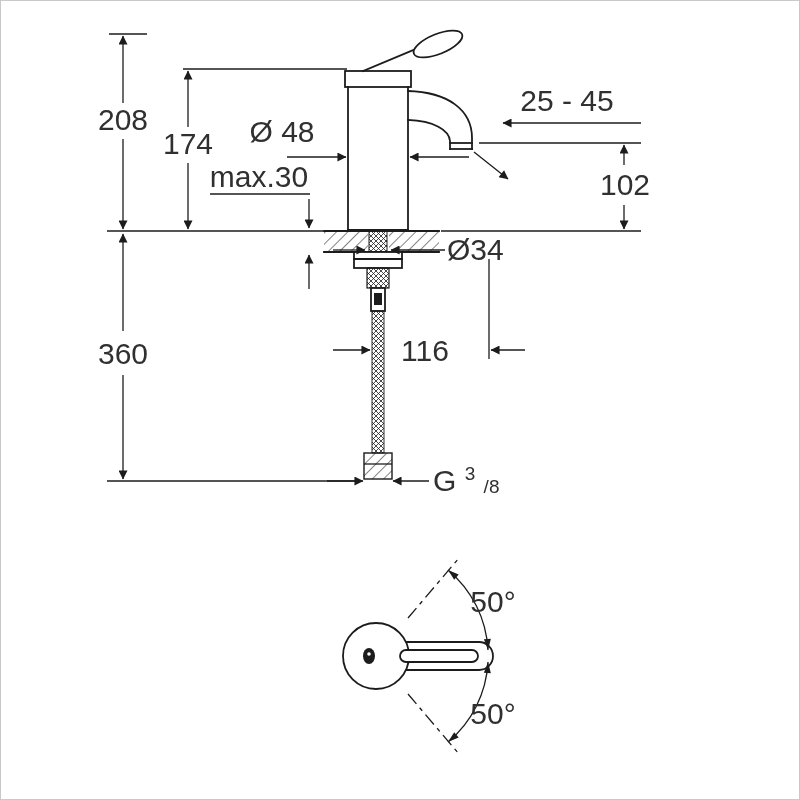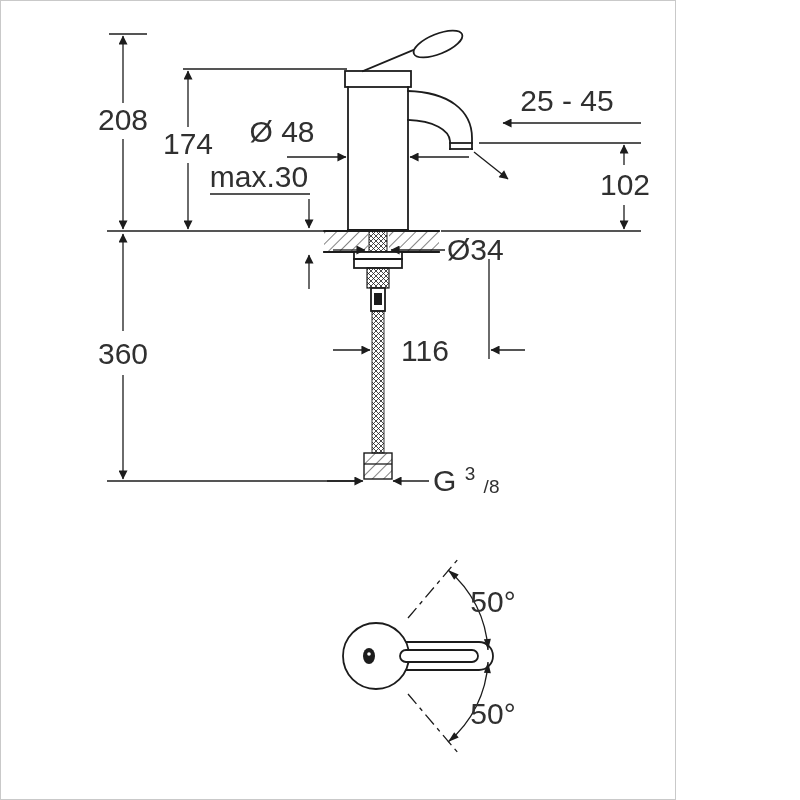--- a/index.html
+++ b/index.html
@@ -1,17 +1,17 @@
 <!DOCTYPE html>
 <html><head>
 <meta charset="utf-8">
 <style>
   html,body{margin:0;padding:0;background:#ffffff;}
   .canvas{
-    width:676px;height:800px;position:relative;background:#ffffff;
+    width:800px;height:800px;position:relative;background:#ffffff;
     border:1px solid #c9c9c9;box-sizing:border-box;overflow:hidden;
     font-family:"Liberation Sans", sans-serif;
   }
   svg{display:block;}
   .obj{stroke:#1c1c1c;stroke-width:1.8;fill:none;stroke-linecap:square;}
   .objfill{stroke:#1c1c1c;stroke-width:1.8;fill:#ffffff;}
   .dim{stroke:#1c1c1c;stroke-width:1.3;fill:none;}
   .dash{stroke:#1c1c1c;stroke-width:1.3;fill:none;stroke-dasharray:13 5 4 5;}
   text{fill:#303030;font-size:30px;font-family:"Liberation Sans", sans-serif;}
   .small{font-size:19px;}

